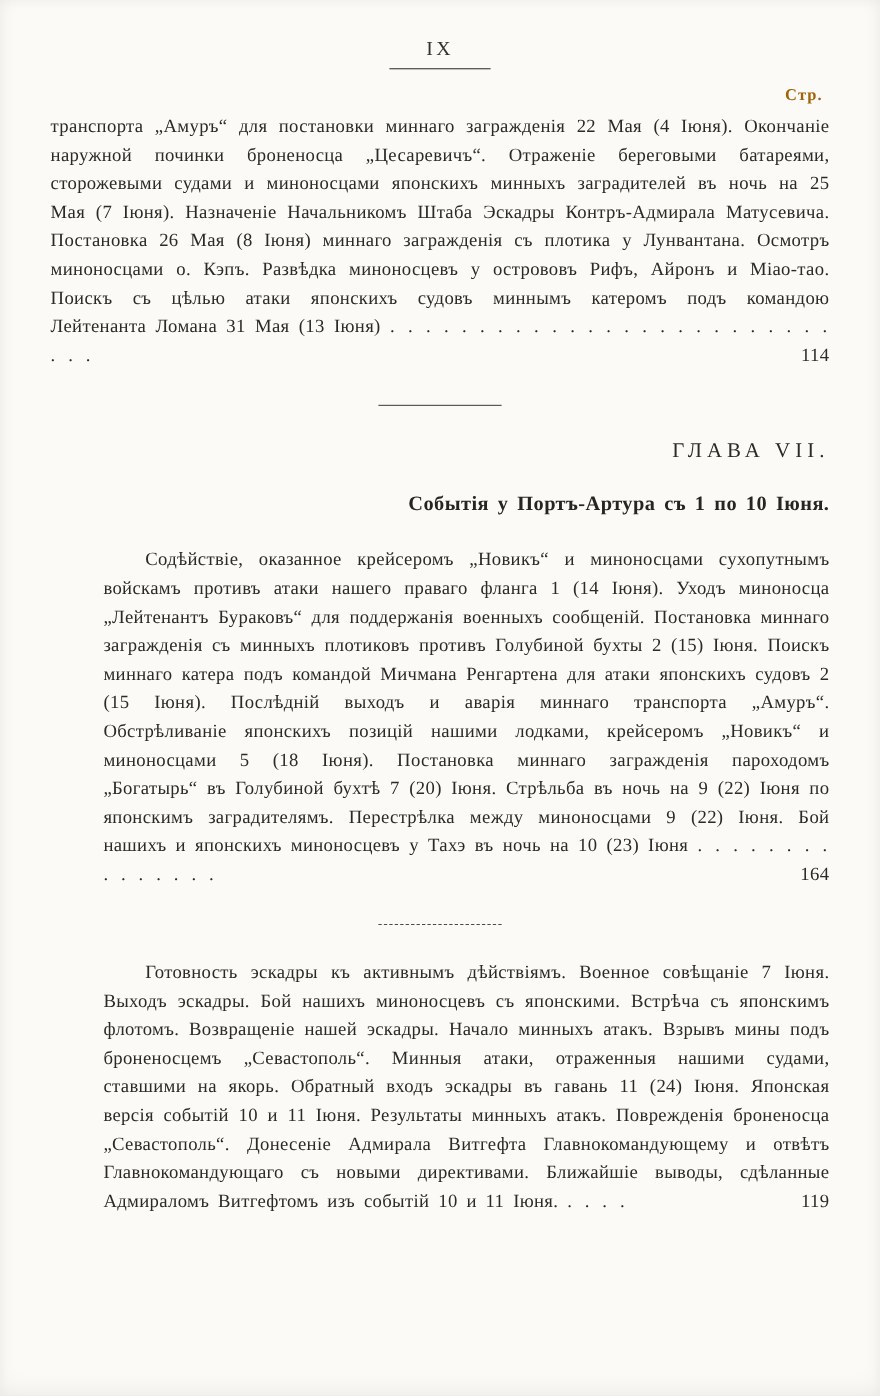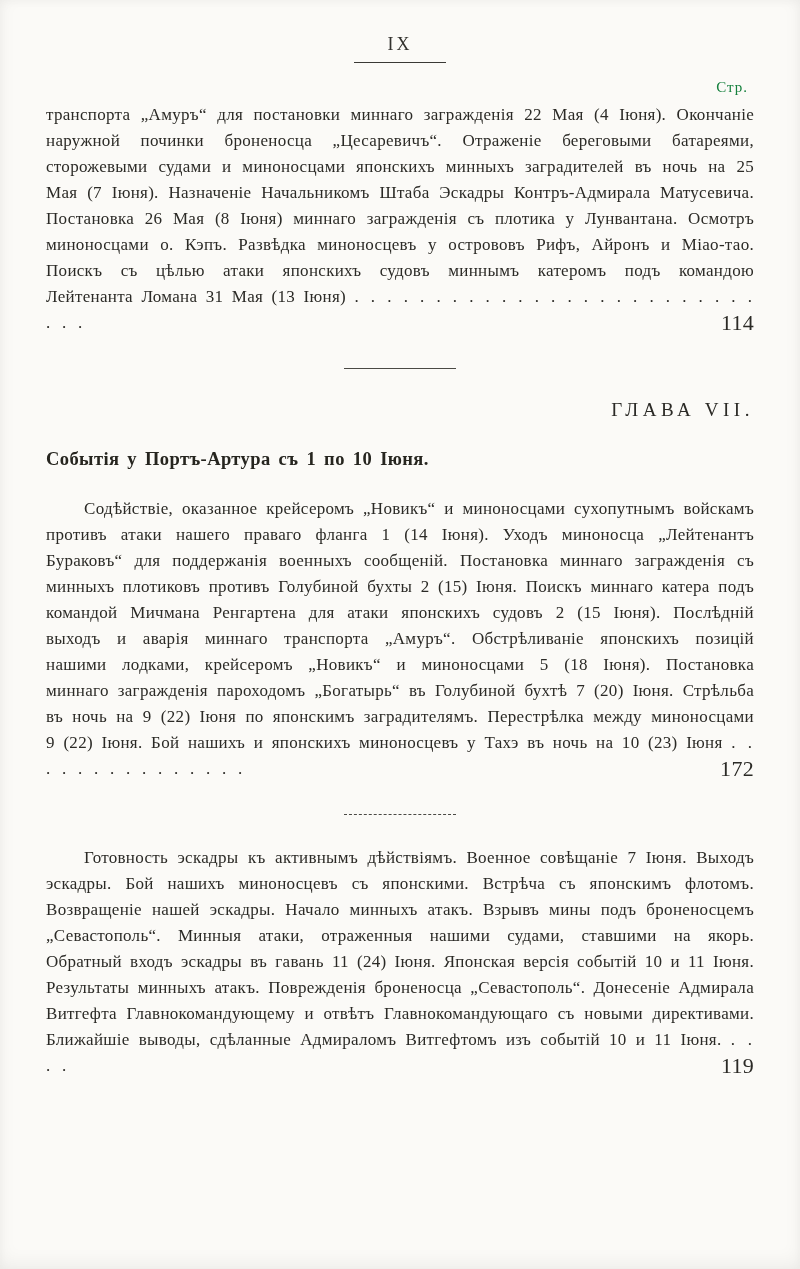--- a/index.html
+++ b/index.html
@@ -25,68 +25,68 @@
     letter-spacing: 3px;
     color: #33322e;
   }
   .folio-rule {
     width: 92px;
     border-top: 1.6px solid #3a3935;
     margin: 7px auto 0 auto;
   }
   .col-header {
     text-align: right;
-    font-weight: 400;
+    font-weight: 700;
     font-size: 15px;
     letter-spacing: 1px;
     margin: 16px 6px 6px 0;
-    color: #15803d;
+    color: #a16207;
   }
   p.entry {
     position: relative;
     margin: 0 0 0 0;
     text-align: justify;
     font-size: 17px;
     line-height: 26px;
     word-spacing: 3.5px;
     letter-spacing: 0.3px;
   }
-  p.entry.indent { text-indent: 38px; }
+  p.entry.indent { text-indent: 38px; margin-left: 48px; }
   .leader {
     letter-spacing: 2px;
     white-space: normal;
     color: #2b2a26;
   }
   .page-ref {
     position: absolute;
     right: 0;
     bottom: 0;
     background: #fbfaf7;
     padding-left: 8px;
-    font-size: 22px;
+    font-size: 17px;
   }
   .divider {
     width: 112px;
     border: 0;
     border-top: 1.4px solid #4a4944;
     margin: 32px auto 30px auto;
   }
   .divider.dashed {
     border-top-style: dashed;
   }
   .chapter-heading {
     text-align: right;
     font-size: 19px;
     font-weight: 400;
     letter-spacing: 0.24em;
     margin: 20px 0 28px 0;
     color: #2b2a26;
   }
   .chapter-title {
-    text-align: left;
+    text-align: right;
     font-size: 18.5px;
     font-weight: 700;
     letter-spacing: 0.4px;
     word-spacing: 3px;
     margin: 0 0 26px 0;
     color: #26251ف;
     color: #26251f;
   }
 </style>
 </head>
@@ -108,21 +108,21 @@
   </p>
 
   <div class="divider"></div>
 
   <h2 class="chapter-heading">ГЛАВА VII.</h2>
   <h3 class="chapter-title">Событія у Портъ-Артура съ 1 по 10 Іюня.</h3>
 
   <p class="entry indent">
     <span>Содѣйствіе, оказанное крейсеромъ „Новикъ“ и миноносцами сухопутнымъ войскамъ противъ атаки нашего праваго фланга 1 (14 Іюня). Уходъ миноносца „Лейтенантъ Бураковъ“ для поддержанія военныхъ сообщеній. Постановка миннаго загражденія съ минныхъ плотиковъ противъ Голубиной бухты 2 (15) Іюня. Поискъ миннаго катера подъ командой Мичмана Ренгартена для атаки японскихъ судовъ 2 (15 Іюня). Послѣдній выходъ и аварія миннаго транспорта „Амуръ“. Обстрѣливаніе японскихъ позицій нашими лодками, крейсеромъ „Новикъ“ и миноносцами 5 (18 Іюня). Постановка миннаго загражденія пароходомъ „Богатырь“ въ Голубиной бухтѣ 7 (20) Іюня. Стрѣльба въ ночь на 9 (22) Іюня по японскимъ заградителямъ. Перестрѣлка между миноносцами 9 (22) Іюня. Бой нашихъ и японскихъ миноносцевъ у Тахэ въ ночь на 10 (23) Іюня</span>
     <span class="leader">. . . . . . . . . . . . . . .</span>
-    <span class="page-ref">172</span>
+    <span class="page-ref">164</span>
   </p>
 
   <div class="divider dashed"></div>
 
 
   <p class="entry indent">
     <span>Готовность эскадры къ активнымъ дѣйствіямъ. Военное совѣщаніе 7 Іюня. Выходъ эскадры. Бой нашихъ миноносцевъ съ японскими. Встрѣча съ японскимъ флотомъ. Возвращеніе нашей эскадры. Начало минныхъ атакъ. Взрывъ мины подъ броненосцемъ „Севастополь“. Минныя атаки, отраженныя нашими судами, ставшими на якорь. Обратный входъ эскадры въ гавань 11 (24) Іюня. Японская версія событій 10 и 11 Іюня. Результаты минныхъ атакъ. Поврежденія броненосца „Севастополь“. Донесеніе Адмирала Витгефта Главнокомандующему и отвѣтъ Главнокомандующаго съ новыми директивами. Ближайшіе выводы, сдѣланные Адмираломъ Витгефтомъ изъ событій 10 и 11 Іюня.</span>
     <span class="leader">. . . .</span>
     <span class="page-ref">119</span>
   </p>

